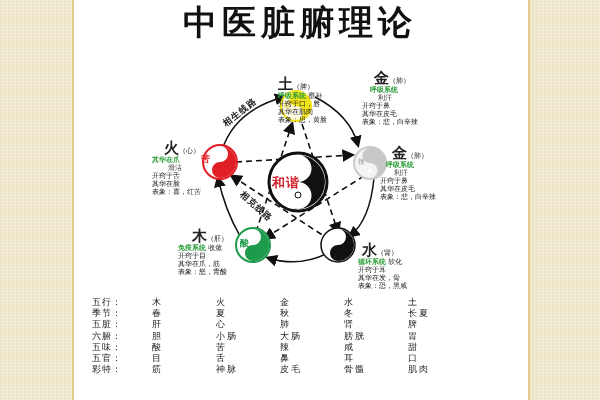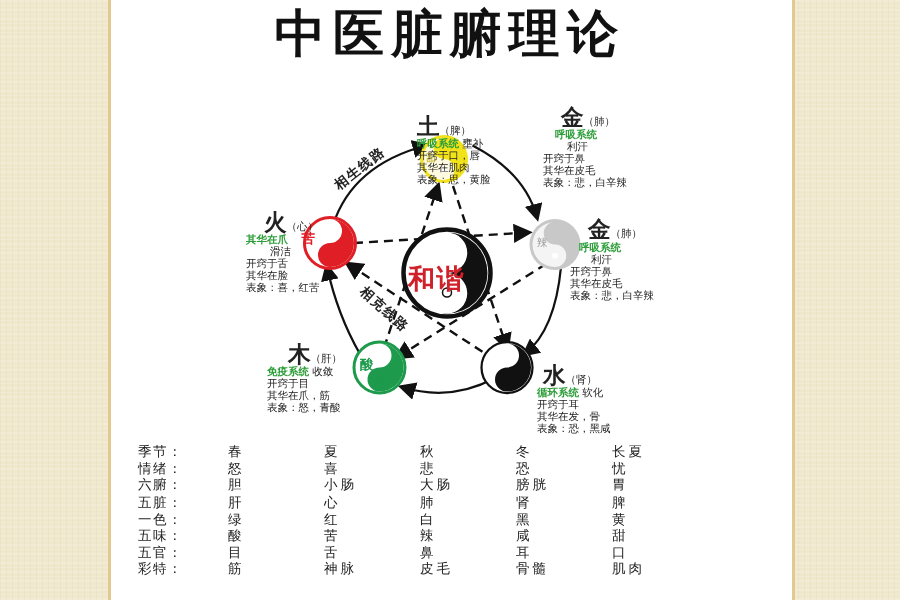--- a/index.html
+++ b/index.html
@@ -101,21 +101,21 @@
   </g>
 
   <g transform="translate(220,162)">
     <circle r="17" fill="#fff" stroke="#e01e25" stroke-width="2"></circle>
     <path d="M0,-16 A16,16 0 0,1 0,16 A8,8 0 0,1 0,0 A8,8 0 0,0 0,-16 Z" fill="#e01e25"></path>
     <circle cy="-8" r="2" fill="#fff"></circle>
       <circle cy="8" r="2" fill="#e01e25"></circle>
   </g>
 </svg>
 
-<div style="position:absolute;left:272px;top:174px;font-size:18px;font-weight:bold;color:#d0202a;letter-spacing:1px;">和谐</div>
+<div style="position:absolute;left:272px;top:174px;font-size:13px;font-weight:bold;color:#d0202a;letter-spacing:1px;">和谐</div>
 <div style="position:absolute;left:220px;top:106px;font-size:9px;font-weight:bold;color:#222;transform:rotate(-38deg);letter-spacing:1px;">相生线路</div>
 <div style="position:absolute;left:236px;top:200px;font-size:9px;font-weight:bold;color:#222;transform:rotate(42deg);letter-spacing:1px;">相克线路</div>
 
 <div style="position:absolute;left:284px;top:100px;font-size:7px;color:#b8a800;">甜</div>
 <div style="position:absolute;left:358px;top:157px;font-size:7px;color:#999;">辣</div>
 <div style="position:absolute;left:240px;top:237px;font-size:9px;color:#1d9a4c;font-weight:bold;">酸</div>
 <div style="position:absolute;left:201px;top:153px;font-size:9px;color:#e01e25;font-weight:bold;">苦</div>
 
 <div class="elem" style="left:278px;top:34px;margin-top:42px;">
   <div class="row"><span class="big">土</span><span class="organ">（脾）</span></div>
@@ -152,71 +152,63 @@
 </div>
 
 <div class="elem" style="left:178px;top:228px;">
   <div class="row" style="padding-left:14px"><span class="big">木</span><span class="organ">（肝）</span></div>
   <div class="row"><span class="sys">免疫系统</span> <span>收敛</span></div>
   <div class="row">开窍于目</div>
   <div class="row">其华在爪，筋</div>
   <div class="row">表象：怒，青酸</div>
 </div>
 
-<div class="elem" style="left:152px;top:140px;margin-left:12px;">
+<div class="elem" style="left:152px;top:140px;">
   <div class="row" style="padding-left:12px"><span class="big">火</span><span class="organ">（心）</span></div>
   <div class="row sys">其华在爪</div>
   <div class="row" style="padding-left:16px">滑洁</div>
   <div class="row">开窍于舌</div>
   <div class="row">其华在脸</div>
   <div class="row">表象：喜，红苦</div>
 </div>
 
 <div class="table" id="tbl">
     <div class="trow">
+      <span class="c0">五行：</span>
+      <span class="c">木</span>
+      <span class="c">火</span>
+      <span class="c">金</span>
+      <span class="c">水</span>
+      <span class="c">土</span>
+    </div>
+    <div class="trow">
       <span class="c0">季节：</span>
       <span class="c">春</span>
       <span class="c">夏</span>
       <span class="c">秋</span>
       <span class="c">冬</span>
       <span class="c">长夏</span>
     </div>
     <div class="trow">
-      <span class="c0">情绪：</span>
-      <span class="c">怒</span>
-      <span class="c">喜</span>
-      <span class="c">悲</span>
-      <span class="c">恐</span>
-      <span class="c">忧</span>
+      <span class="c0">五脏：</span>
+      <span class="c">肝</span>
+      <span class="c">心</span>
+      <span class="c">肺</span>
+      <span class="c">肾</span>
+      <span class="c">脾</span>
     </div>
     <div class="trow">
       <span class="c0">六腑：</span>
       <span class="c">胆</span>
       <span class="c">小肠</span>
       <span class="c">大肠</span>
       <span class="c">膀胱</span>
       <span class="c">胃</span>
     </div>
     <div class="trow">
-      <span class="c0">五脏：</span>
-      <span class="c">肝</span>
-      <span class="c">心</span>
-      <span class="c">肺</span>
-      <span class="c">肾</span>
-      <span class="c">脾</span>
-    </div>
-    <div class="trow">
-      <span class="c0">一色：</span>
-      <span class="c">绿</span>
-      <span class="c">红</span>
-      <span class="c">白</span>
-      <span class="c">黑</span>
-      <span class="c">黄</span>
-    </div>
-    <div class="trow">
       <span class="c0">五味：</span>
       <span class="c">酸</span>
       <span class="c">苦</span>
       <span class="c">辣</span>
       <span class="c">咸</span>
       <span class="c">甜</span>
     </div>
     <div class="trow">
       <span class="c0">五官：</span>
       <span class="c">目</span>

